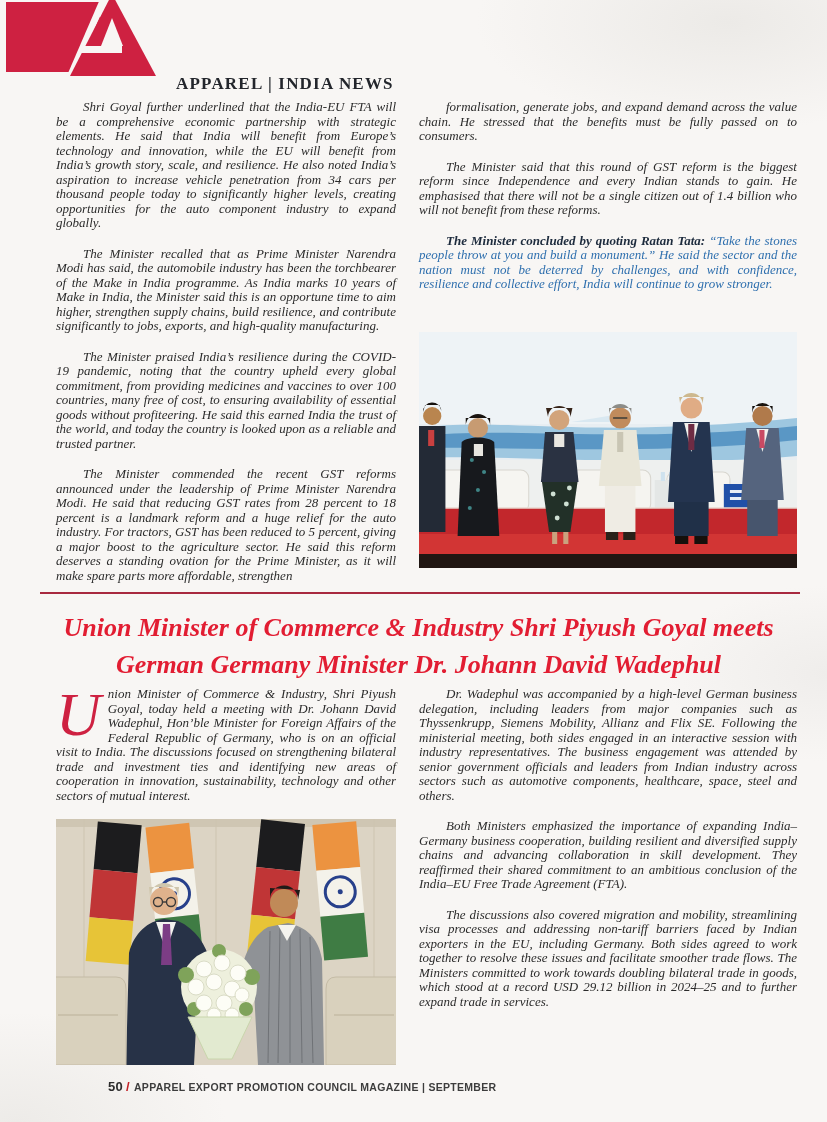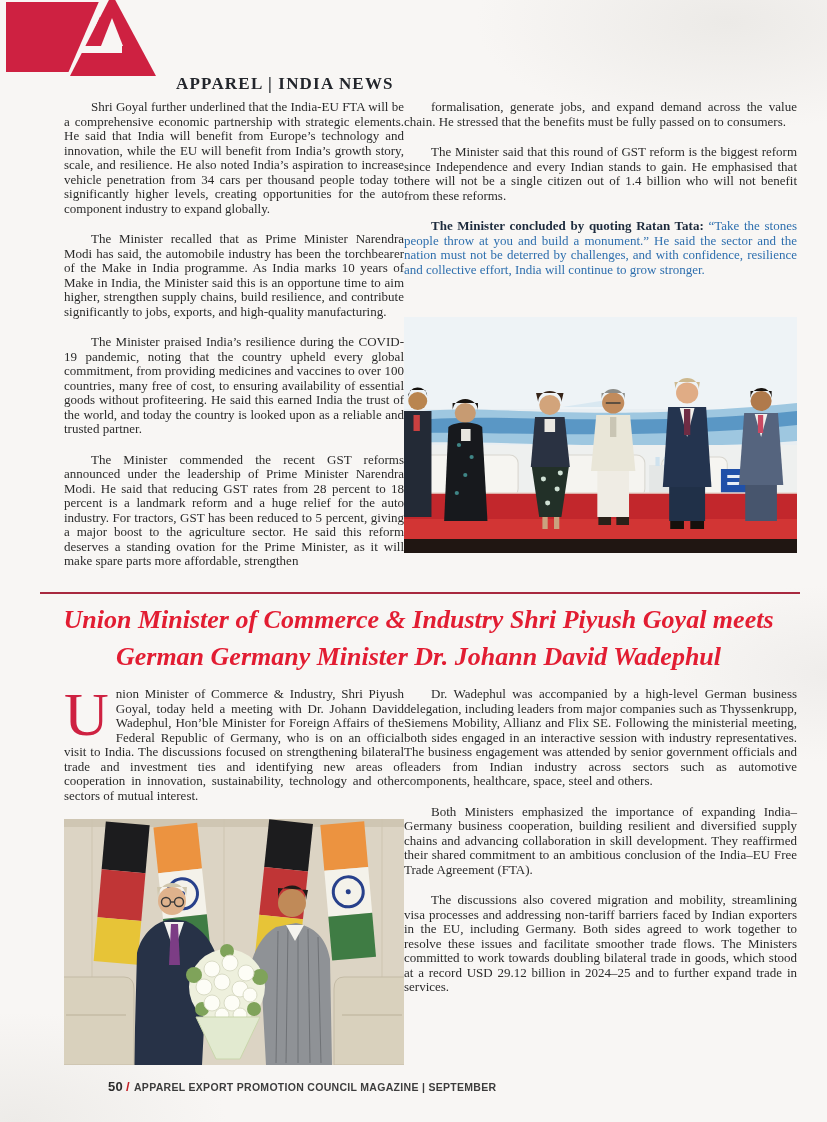--- a/index.html
+++ b/index.html
@@ -13,38 +13,38 @@
     font-family:"Liberation Serif", serif;color:#2a2a2a;
   }
   
   .logo-svg{position:absolute;top:0;left:6px;}
   .section-title{
     position:absolute;top:58px;left:160px;margin:16px;
     font-size:17px;font-weight:bold;letter-spacing:1.2px;color:#23262c;
     font-family:"Liberation Serif", serif;
   }
   
-  .sec{position:absolute;left:64px;right:30px;display:grid;grid-template-columns:340px 1fr;}
+  .sec{position:absolute;left:56px;right:30px;display:grid;grid-template-columns:340px 1fr;column-gap:23px;font-style:italic;}
   .sec1{top:100px;}
   .sec2{top:687px;}
   .body-p{
     margin:0 0 16px;font-size:13px;line-height:14.5px;text-align:justify;
     text-indent:27px;color:#2b2b2b;
   }
   .q-lead{font-weight:bold;color:#1d2b3d;}
   .q-blue{color:#2e6fae;}
   .dropcap-p{text-indent:0;}
   .dropcap{
     float:left;font-size:62px;line-height:48px;padding:3px 7px 0 0;
     color:#ce2141;font-family:"Liberation Serif", serif;
   }
   
   .divider{position:absolute;top:592px;left:40px;right:27px;height:0;border:0;border-top:2px solid #a8293f;margin:0;}
   .headline{
-    position:absolute;top:601px;left:34px;right:24px;margin:0;text-align:center;
+    position:absolute;top:601px;left:34px;right:24px;margin:8px;text-align:center;
     font-style:italic;font-weight:bold;color:#e21d32;font-size:26px;line-height:37px;
     font-family:"Liberation Serif", serif;
   }
   
   .photo1{display:block;width:100%;height:236px;margin-top:40px;}
   .photo2{display:block;width:340px;height:246px;margin-top:12px;}
   
   .footer{
     position:absolute;top:1079px;left:88px;
     font-family:"Liberation Sans", sans-serif;font-weight:bold;color:#3d3d3d;

